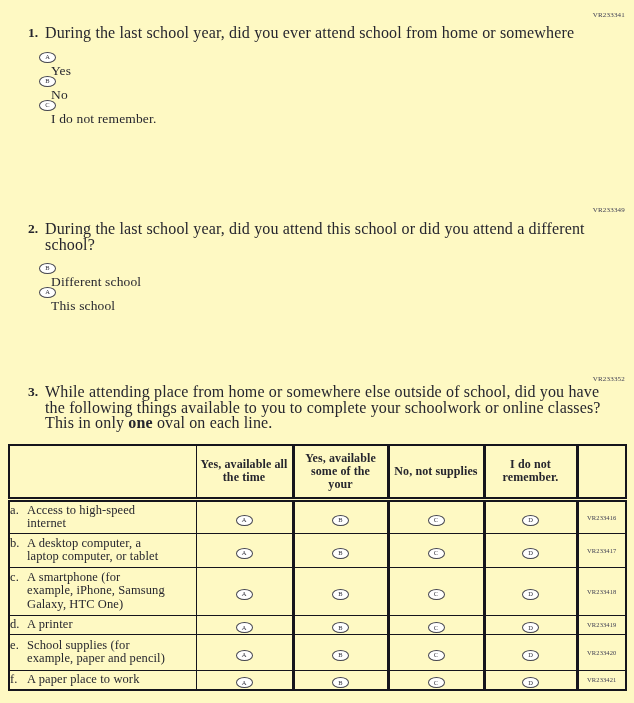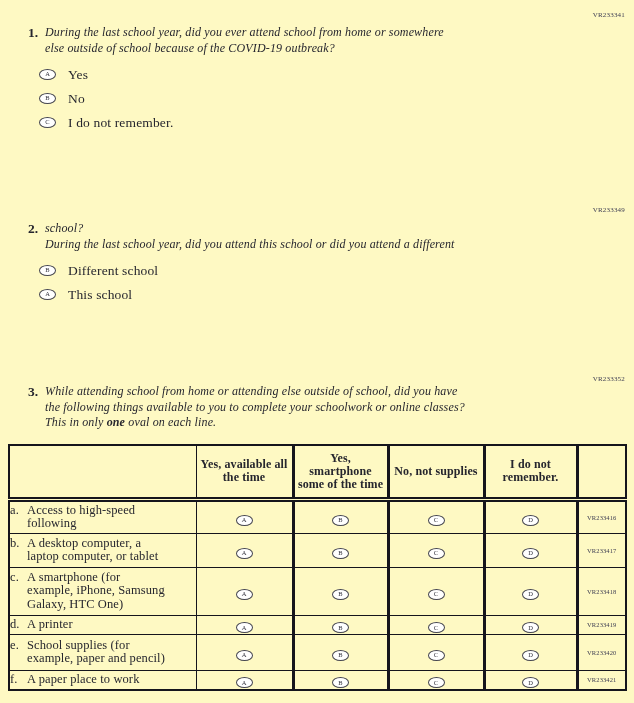--- a/index.html
+++ b/index.html
@@ -22,24 +22,24 @@
   }
   .question { position: absolute; left: 28px; width: 575px; }
   .q-row { display: flex; }
   .q-num {
     flex: none;
     width: 17px;
     font-weight: bold;
     font-size: 13.5px;
     line-height: 15.5px;
   }
-  .q-text { font-size: 12px; line-height: 15.5px; letter-spacing: 0.15px; font-style: italic; }
+  .q-text { font-size: 16px; line-height: 15.5px; letter-spacing: 0.15px; }
   .q-text .line:empty { display: none; }
   .options { margin-left: 11px; margin-top: 11px; }
-  .option { display: flex; align-items: center; height: 15px; margin-bottom: 9px; }
+  .option { display: flex; height: 15px; margin-bottom: 9px; flex-direction: column; }
   .oval {
     flex: none;
     display: inline-flex;
     align-items: center;
     justify-content: center;
     width: 15px;
     height: 9px;
     border: 1px solid #45454f;
     border-radius: 50%;
     font-size: 6.5px;
@@ -98,21 +98,20 @@
 
   <span class="vr" style="top:11px">VR233341</span>
   <span class="vr" style="top:206px">VR233349</span>
   <span class="vr" style="top:375px">VR233352</span>
 
   <div class="question" style="top:25px">
     <div class="q-row">
       <span class="q-num">1.</span>
       <div class="q-text">
         <div class="line">During the last school year, did you ever attend school from home or somewhere</div>
-        <div class="line">else outside of school because of the COVID-19 outbreak?</div>
       </div>
     </div>
     <div class="options">
       <div class="option">
         <span class="oval">
             <span>A</span>
           </span>
         <span class="option-label">Yes</span>
       </div>
       <div class="option">
@@ -127,22 +126,22 @@
           </span>
         <span class="option-label">I do not remember.</span>
       </div>
     </div>
   </div>
 
   <div class="question" style="top:221px">
     <div class="q-row">
       <span class="q-num">2.</span>
       <div class="q-text">
+        <div class="line">During the last school year, did you attend this school or did you attend a different</div>
         <div class="line">school?</div>
-        <div class="line">During the last school year, did you attend this school or did you attend a different</div>
       </div>
     </div>
     <div class="options">
       <div class="option">
         <span class="oval">
             <span>B</span>
           </span>
         <span class="option-label">Different school</span>
       </div>
       <div class="option">
@@ -151,54 +150,54 @@
           </span>
         <span class="option-label">This school</span>
       </div>
     </div>
   </div>
 
   <div class="question" style="top:384px">
     <div class="q-row">
       <span class="q-num">3.</span>
       <div class="q-text">
-        <div class="line">While attending school from home or attending else outside of school, did you have</div>
+        <div class="line">While attending place from home or somewhere else outside of school, did you have</div>
         <div class="line">the following things available to you to complete your schoolwork or online classes?</div>
         <div class="line"><span>This in only</span> <b>one</b> <span>oval on each line.</span></div>
       </div>
     </div>
   </div>
 
   <table class="q-table">
     <colgroup>
       <col style="width:187px">
         <col style="width:97px">
         <col style="width:95px">
         <col style="width:96px">
         <col style="width:93px">
         <col style="width:49px">
     </colgroup>
     <thead>
       <tr style="height:54px">
         <th></th>
         <th>Yes, available all the time</th>
-        <th>Yes, smartphone some of the time</th>
+        <th>Yes, available some of the your</th>
         <th>No, not supplies</th>
         <th>I do not remember.</th>
         <th></th>
       </tr>
     </thead>
     <tbody>
       <tr style="height:34px">
         <td class="label-cell">
           <div class="row-label">
               <span class="row-letter">a.</span>
               <span class="row-text">
                 <span class="rl">Access to high-speed</span>
-                <span class="rl">following</span>
+                <span class="rl">internet</span>
               </span>
             </div>
         </td>
         <td class="ans"><span class="oval">
               <span>A</span>
             </span></td>
         <td class="ans"><span class="oval">
               <span>B</span>
             </span></td>
         <td class="ans"><span class="oval">

